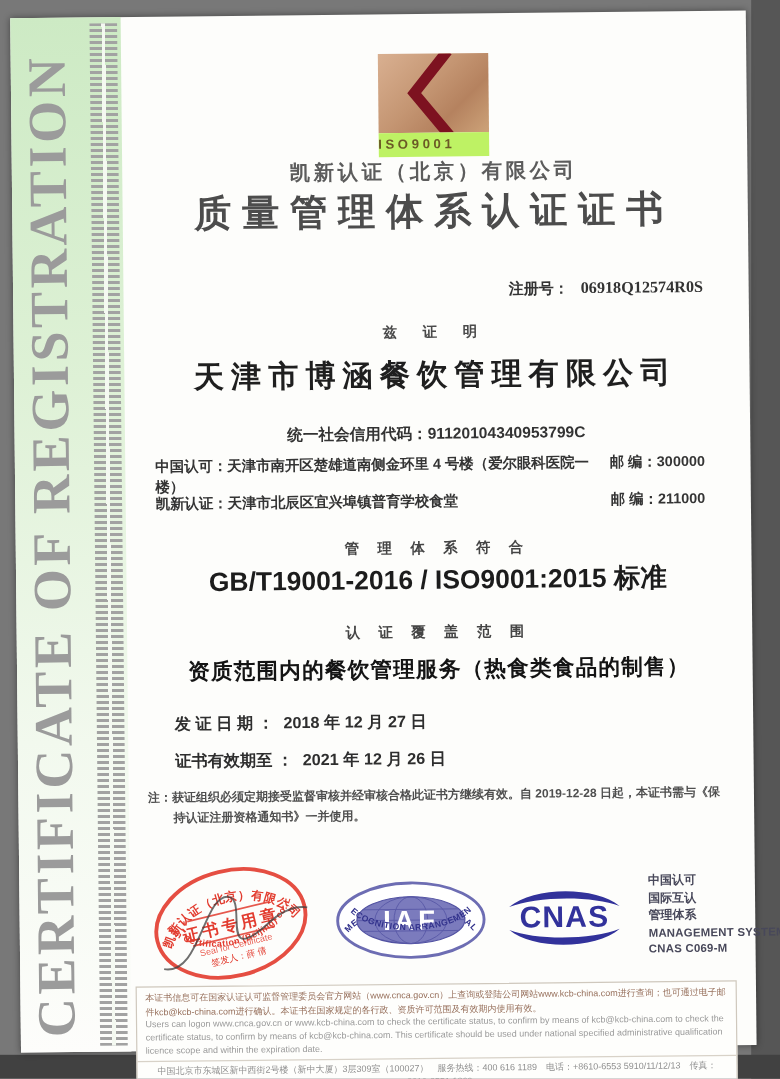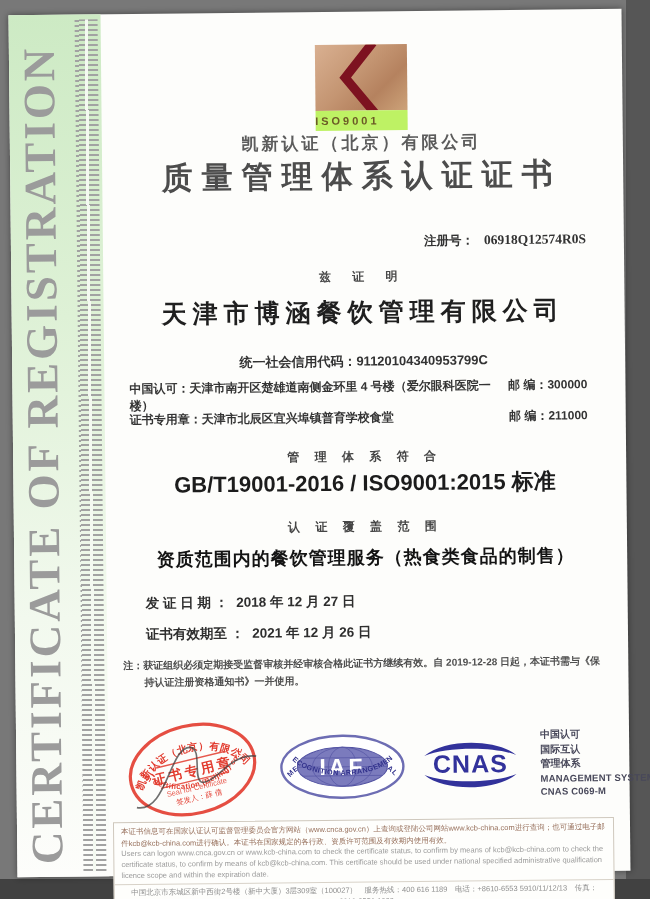--- a/index.html
+++ b/index.html
@@ -150,21 +150,21 @@
     <div class="certify">兹 证 明</div>
     <div class="company">天津市博涵餐饮管理有限公司</div>
     <div class="credit">统一社会信用代码：91120104340953799C</div>
 
     <div class="addr-row r1">
       <span><span>中国认可：</span><span>天津市南开区楚雄道南侧金环里 4 号楼（爱尔眼科医院一楼）</span></span>
       <span class="zip">邮 编：300000</span>
     </div>
 
     <div class="addr-row r2">
-      <span><span>证书专用章：</span><span>天津市北辰区宜兴埠镇普育学校食堂</span></span>
+      <span><span>凯新认证：</span><span>天津市北辰区宜兴埠镇普育学校食堂</span></span>
       <span class="zip">邮 编：211000</span>
     </div>
 
     <div class="conform">管 理 体 系 符 合</div>
     <div class="standard">GB/T19001-2016 / ISO9001:2015 标准</div>
     <div class="scope-label">认 证 覆 盖 范 围</div>
     <div class="scope">资质范围内的餐饮管理服务（热食类食品的制售）</div>
 
     <div class="date-row d1">
       <span>发 证 日 期 ：</span><span class="val">2018 年 12 月 27 日</span>

